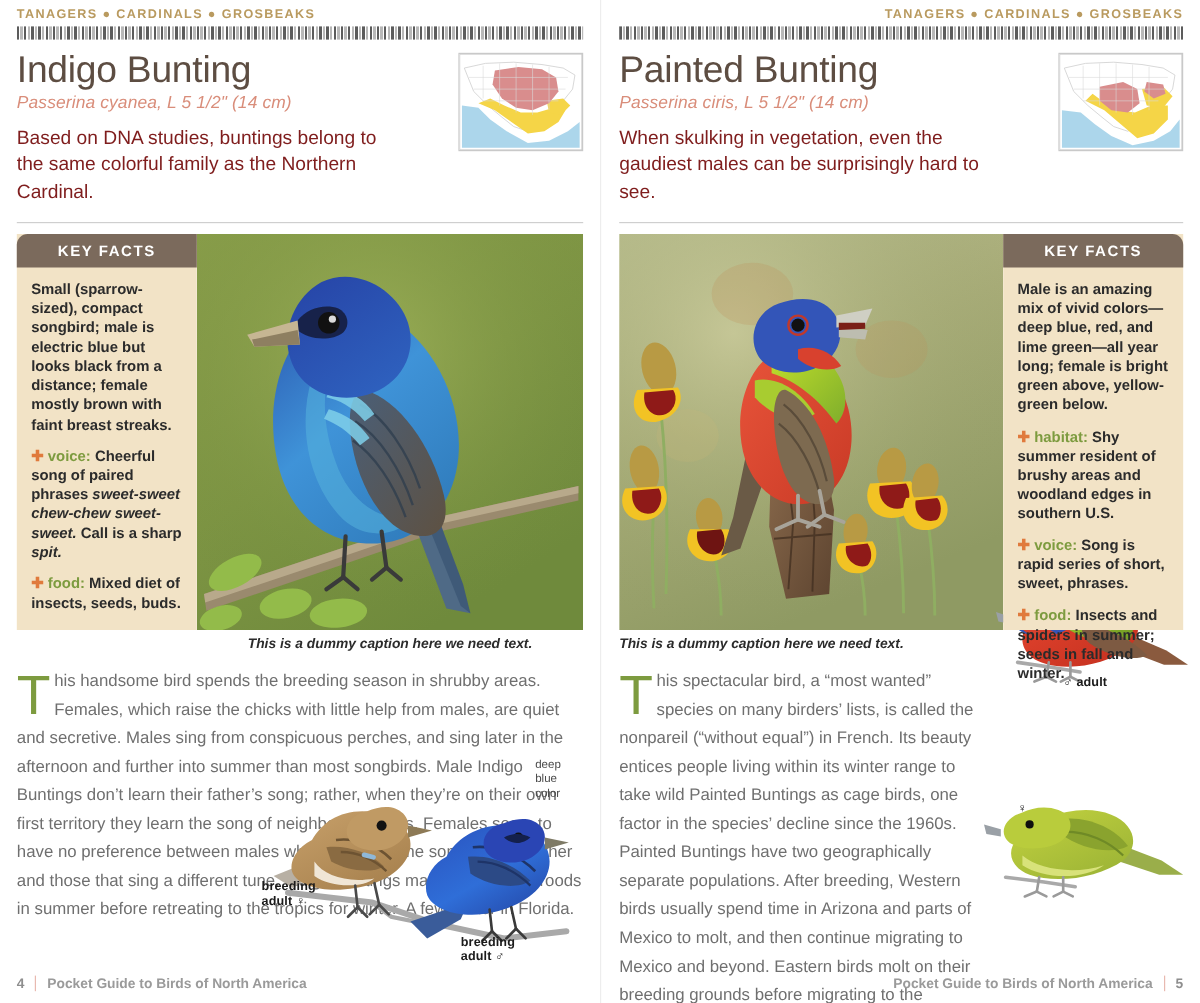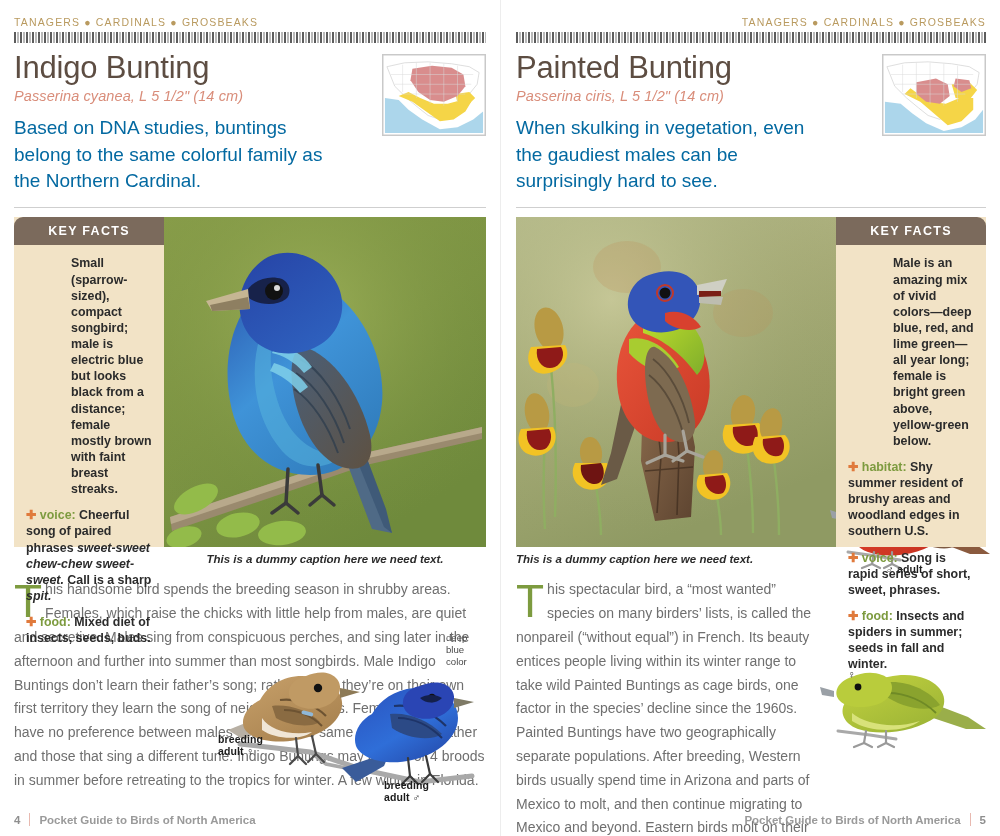--- a/index.html
+++ b/index.html
@@ -9,22 +9,22 @@
     font-family: "Liberation Sans", sans-serif;
     overflow: hidden;
   }
   .spread { position: relative; width: 1000px; height: 836px; display: flex; }
   .page { position: relative; width: 500px; height: 836px; background:#fff; }
   .page-left  { padding: 0 14px 0 14px; }
   .page-right { padding: 0 14px 0 16px; }
 
   
   .kicker {
-    font-size: 10.5px; font-weight: 400; letter-spacing: 1.15px;
-    color: #b99a5f; padding-top: 16px; white-space: nowrap;
+    font-size: 10.5px; font-weight: 700; letter-spacing: 1.15px;
+    color: #b99a5f; padding-top: 6px; white-space: nowrap;
   }
   .kicker-right { text-align: right; }
 
   .tickrule {
     height: 11px; margin-top: 4px;
     background-image: repeating-linear-gradient(
       to right,
       #5c5c5c 0px, #5c5c5c 2px,
       #ffffff 2px, #ffffff 3px,
       #b9b9b9 3px, #b9b9b9 5px,
@@ -35,21 +35,21 @@
   .title-row { position: relative; margin-top: 9px; min-height: 78px; }
   .bird-name {
     font-size: 31px; font-weight: 400; color: #5d4d42;
     letter-spacing: -0.2px; line-height: 1.05;
   }
   .sci-name {
     font-size: 14.5px; font-style: italic; color: #d98d7a;
     margin-top: 3px; letter-spacing: 0.1px;
   }
   .blurb {
-    font-size: 19px; color: #0369a1; line-height: 1.42;
+    font-size: 16px; color: #7f1d1d; line-height: 1.42;
     margin-top: 11px; max-width: 320px;
   }
   .page-right .blurb { max-width: 318px; }
 
   
   .rangemap {
     position: absolute; top: 2px; right: 0;
     width: 104px; height: 82px;
     border: 1px solid #c9c9c9; background: #fff; overflow: hidden;
   }
@@ -68,21 +68,21 @@
   .kf-header {
     background: #7b6a5c; color: #fff; height: 28px;
     display: flex; align-items: center; justify-content: center;
     font-size: 12.5px; font-weight: 700; letter-spacing: 1.3px;
   }
   .page-left  .kf-header { border-top-left-radius: 9px; }
   .page-right .kf-header { border-top-right-radius: 9px; }
 
   .kf-body { padding: 10px 11px 10px 12px; }
   .kf-desc {
-    font-size: 12.4px; line-height: 1.30; color: #2b2b2b; font-weight: 600; margin-left: 45px;
+    font-size: 12.4px; line-height: 1.30; color: #2b2b2b; font-weight: 600;
   }
   .kf-item { margin-top: 10px; font-size: 12.4px; line-height: 1.30; color: #2b2b2b; font-weight: 600; }
   .kf-plus { color: #e07a3c; font-weight: 700; }
   .kf-label { color: #7d9b3f; font-weight: 700; }
   .kf-em { font-style: italic; }
 
   .photo { flex: 1 1 auto; position: relative; overflow: hidden; }
   .photo svg { display: block; width: 100%; height: 100%; }
 
   .caption {

